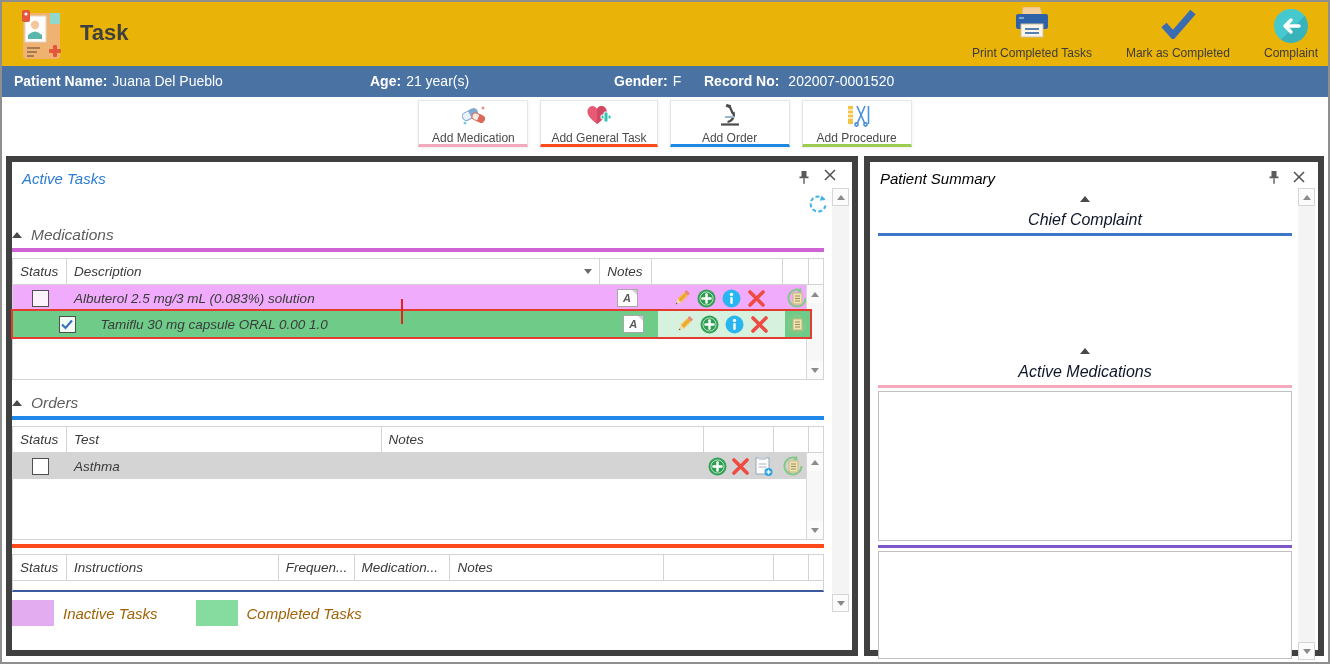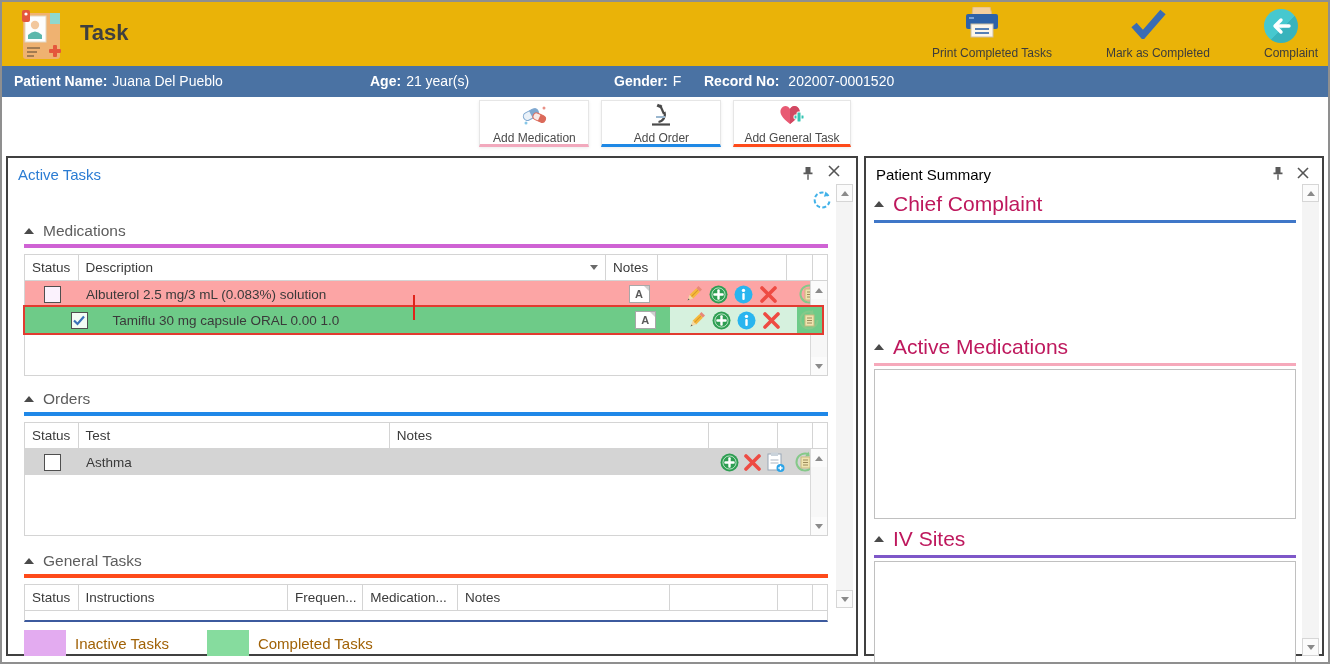--- a/index.html
+++ b/index.html
@@ -5,63 +5,63 @@
   * { box-sizing: border-box; margin: 0; padding: 0; }
   body { font-family: "Liberation Sans", sans-serif; background: #fff; }
   .window { position: relative; width: 1330px; height: 664px; border: 2px solid #8f8f8f; background: #fff; overflow: hidden; }
 
   
   .app-header { position: relative; height: 64px; background: #eab308; }
   .app-icon { position: absolute; left: 14px; top: 7px; }
   .app-title { position: absolute; left: 78px; top: 18px; font-size: 22px; font-weight: 600; color: #3f3f3f; }
   .header-actions { position: absolute; right: 10px; top: 5px; display: flex; align-items: flex-end; gap: 34px; }
   .header-btn { display: flex; flex-direction: column; align-items: center; gap: 3px; cursor: pointer; }
-  .header-btn .hlabel { font-size: 12px; color: #3c3c3c; white-space: nowrap; margin-left: 20px; }
+  .header-btn .hlabel { font-size: 12px; color: #3c3c3c; white-space: nowrap; }
   .prev-circle { width: 34px; height: 34px; border-radius: 50%; background: linear-gradient(135deg,#46c8cf 55%, #38b3bc 55%); display: flex; align-items: center; justify-content: center; }
 
   
   .patient-bar { position: relative; height: 31px; background: #4a72a3; color: #fff; font-size: 14px; line-height: 31px; }
   .patient-bar .pb-item { position: absolute; white-space: nowrap; }
   .patient-bar b { font-weight: 700; margin-right: 5px; }
 
   
   .toolbar { height: 55px; display: flex; justify-content: center; align-items: flex-start; padding-top: 3px; gap: 12px; background: #fff; }
   .add-btn { min-width: 110px; height: 47px; padding: 3px 10px 0 10px; background: #fff; border: 1px solid #e6e6e6; border-bottom: 3px solid #ccc; box-shadow: 0 1px 3px rgba(0,0,0,0.08); display: flex; flex-direction: column; align-items: center; justify-content: center; gap: 1px; font-size: 12px; color: #4a4a4a; cursor: pointer; }
   .add-btn .albl { white-space: nowrap; }
 
   
   .main { display: flex; gap: 6px; padding: 4px 4px 6px 4px; height: 510px; }
-  .panel { position: relative; background: #fff; border: 2px solid #404040; height: 500px; }
+  .panel { position: relative; background: #fff; border: 6px solid #404040; height: 500px; font-style: italic; }
   .left-panel { width: 852px; }
   .right-panel { flex: 1; }
   .panel-title { position: absolute; left: 10px; top: 8px; font-size: 15px; }
   .left-panel .panel-title { color: #2b7cd3; }
   .right-panel .panel-title { color: #000000; }
   .pin-btn { position: absolute; right: 42px; top: 8px; cursor: pointer; }
   .close-btn { position: absolute; right: 16px; top: 7px; cursor: pointer; }
   .refresh-btn { position: absolute; right: 24px; top: 32px; cursor: pointer; }
 
   
   .v-scrollbar { position: absolute; right: 3px; width: 17px; background: #f4f4f4; }
   .left-panel .v-scrollbar { top: 26px; height: 424px; }
   .right-panel .v-scrollbar { top: 26px; height: 472px; }
   .sb-btn { position: absolute; left: 0; width: 17px; height: 18px; background: #fbfbfb; border: 1px solid #d6d6d6; display: flex; align-items: center; justify-content: center; cursor: pointer; }
   .sb-btn.top { top: 0; } .sb-btn.bottom { bottom: 0; }
   .tri-up { width: 0; height: 0; border-left: 4px solid transparent; border-right: 4px solid transparent; border-bottom: 5px solid #8a8a8a; }
   .tri-down { width: 0; height: 0; border-left: 4px solid transparent; border-right: 4px solid transparent; border-top: 5px solid #8a8a8a; }
 
-  .left-content { margin: 0 28px 0 16px; }
+  .left-content { margin: 0 28px 0 0; }
   .right-content { margin: 0 26px 0 8px; }
   .spacer-top { height: 58px; }
 
   
   .sec-title { display: flex; align-items: center; gap: 9px; font-size: 15.5px; color: #5d5d5d; cursor: pointer; }
   .sec-title .col-tri { width: 0; height: 0; border-left: 5px solid transparent; border-right: 5px solid transparent; border-bottom: 6px solid #4a4a4a; }
   .sec-underline { height: 4px; margin-top: 4px; background: #999; }
-  .right-content .sec-title { font-size: 21px; color: #be185d; }
+  .right-content .sec-title { font-size: 16px; color: #0f172a; flex-direction: column; }
   .right-content .sec-underline { height: 3px; }
 
   
   .grid { position: relative; border: 1px solid #d4d4d4; margin-top: 6px; font-size: 13.5px; color: #3a3a3a; text-align: center; }
   .g-header { display: flex; height: 26px; border-bottom: 1px solid #d4d4d4; align-items: stretch; }
   .g-hcell { border-right: 1px solid #d4d4d4; padding: 0 7px; display: flex; align-items: center; white-space: nowrap; overflow: hidden; cursor: pointer; }
   .g-hcell.last { border-right: none; }
   .g-row { display: flex; height: 26px; align-items: center; position: relative; }
   .g-cell { display: flex; align-items: center; height: 100%; padding: 0 7px; overflow: hidden; white-space: nowrap; }
   .rows-area { position: relative; }
@@ -175,46 +175,66 @@
           <g transform="rotate(24 19 14)">
               <rect x="13" y="11" width="13" height="7" rx="3.5" fill="#f8e9e7" stroke="#db6a5a"></rect>
               <path d="M19.5 11 h3 a3.5 3.5 0 0 1 0 7 h-3 z" fill="#db6a5a"></path>
             </g>
           <circle cx="6" cy="20" r="1.5" fill="#86c7e8"></circle>
             <circle cx="24" cy="5" r="1.5" fill="#e89086"></circle>
         </svg>
       </span>
       <span class="albl">Add Medication</span>
     </div>
+    <div class="add-btn" style="border-bottom-color: rgb(254, 74, 26);">
+      <span>
+        <svg width="28" height="24" viewBox="0 0 28 24">
+          <path d="M12 21 C4 15 1 10 3 6 C5 2 10 2 12 6 C14 2 19 2 21 6 C23 10 20 15 12 21 z" fill="#e85a73"></path>
+          <path d="M12 6 C14 2 19 2 21 6 C23 10 20 15 12 21 z" fill="#d14862"></path>
+          <g fill="#35c4b2" stroke="#fff" stroke-width="1">
+              <rect x="16" y="12" width="10" height="4" rx="1"></rect>
+              <rect x="19" y="9" width="4" height="10" rx="1"></rect>
+            </g>
+        </svg>
+      </span>
+      <span class="albl">Add General Task</span>
+    </div>
     <div class="add-btn" style="min-width: 120px; border-bottom-color: rgb(30, 136, 229);">
       <span>
         <svg width="24" height="24" viewBox="0 0 24 24">
           <g stroke="#4a4a4a" stroke-width="2.2" fill="none">
             <line x1="11" y1="2" x2="15" y2="11"></line>
             <path d="M15.5 9 a7.5 7.5 0 0 1 -6 10"></path>
             <line x1="3" y1="21.5" x2="21" y2="21.5"></line>
           </g>
           <rect x="8" y="1.5" width="5" height="3" transform="rotate(24 10 3)" fill="#4a4a4a"></rect>
           <rect x="7" y="13" width="9" height="2" fill="#9bb7cf"></rect>
         </svg>
       </span>
       <span class="albl">Add Order</span>
     </div>
-    <div class="add-btn" style="border-bottom-color: rgb(254, 74, 26);">
+    <div class="add-btn" style="border-bottom-color: rgb(156, 204, 80);">
       <span>
-        <svg width="28" height="24" viewBox="0 0 28 24">
-          <path d="M12 21 C4 15 1 10 3 6 C5 2 10 2 12 6 C14 2 19 2 21 6 C23 10 20 15 12 21 z" fill="#e85a73"></path>
-          <path d="M12 6 C14 2 19 2 21 6 C23 10 20 15 12 21 z" fill="#d14862"></path>
-          <g fill="#35c4b2" stroke="#fff" stroke-width="1">
-              <rect x="16" y="12" width="10" height="4" rx="1"></rect>
-              <rect x="19" y="9" width="4" height="10" rx="1"></rect>
-            </g>
+        <svg width="26" height="24" viewBox="0 0 26 24">
+          <rect x="4" y="3" width="5" height="18" fill="#f5c445"></rect>
+          <g stroke="#fff" stroke-width="1.2">
+              <line x1="4" y1="7" x2="9" y2="7"></line>
+              <line x1="4" y1="11" x2="9" y2="11"></line>
+              <line x1="4" y1="15" x2="9" y2="15"></line>
+            </g>
+          <g stroke="#4a90d9" stroke-width="1.6" fill="none">
+            <line x1="13" y1="3" x2="21" y2="21"></line>
+              <line x1="21" y1="3" x2="13" y2="21"></line>
+            <circle cx="12.5" cy="21.5" r="1.6"></circle>
+              <circle cx="21.5" cy="21.5" r="1.6"></circle>
+            <line x1="24.5" y1="3" x2="24.5" y2="21"></line>
+          </g>
         </svg>
       </span>
-      <span class="albl">Add General Task</span>
+      <span class="albl">Add Procedure</span>
     </div>
   </div>
 
   <div class="main">
 
     <div class="panel left-panel">
       <span class="panel-title">Active Tasks</span>
       <span class="pin-btn icon-btn">
         <svg width="12" height="15" viewBox="0 0 12 15">
             <path d="M3.5 1 h5 v5.5 h2 v1.8 h-9 V6.5 h2 z" fill="#5a5a5a"></path>
@@ -261,21 +281,21 @@
                 <span>Description</span>
                 <span class="sort-tri"></span>
               </div>
             <div class="g-hcell" style="width:52px">Notes</div>
             <div class="g-hcell" style="width:131px"></div>
             <div class="g-hcell" style="width:26px"></div>
             <div class="g-hcell last" style="flex:1"></div>
           </div>
           <div class="rows-area" style="height:94px">
 
-            <div class="g-row" style="width: 797px; background-color: #fca5a5;">
+            <div class="g-row" style="width: 797px; background-color: #f0abfc;">
               <div class="g-cell" style="width:54px;justify-content:center">
                   <span class="cbx" style="background:#fbf2fd"></span>
                 </div>
               <div class="g-cell" style="width:534px">Albuterol 2.5 mg/3 mL (0.083%) solution</div>
               <div class="g-cell" style="width:52px;justify-content:center">
                   <span class="a-icon">
                     <span>A</span>
                   </span>
                 </div>
               <div class="g-cell action-cell" style="width:131px">
@@ -481,24 +501,20 @@
           <div class="grid-sb">
             <div class="sb-btn top" style="width:16px;border:none;background:#fbfbfb">
                 <span class="tri-up"></span>
               </div>
             <div class="sb-btn bottom" style="width:16px;border:none;background:#fbfbfb">
                 <span class="tri-down"></span>
               </div>
           </div>
         </div>
 
-        <div class="sec-title" style="margin-top:16px">
-          <span class="col-tri"></span>
-          <span>General Tasks</span>
-        </div>
         <div class="sec-underline" style="background-color: rgb(254, 74, 26);"></div>
 
         <div class="grid" style="height:38px;border-bottom:2px solid #3c5a9e">
           <div class="g-header">
             <div class="g-hcell" style="width:54px">Status</div>
             <div class="g-hcell" style="width:212px">Instructions</div>
             <div class="g-hcell" style="width:76px">Frequen...</div>
             <div class="g-hcell" style="width:96px">Medication...</div>
             <div class="g-hcell" style="width:214px">Notes</div>
             <div class="g-hcell" style="width:110px"></div>
@@ -551,22 +567,18 @@
         <div class="sec-underline" style="background-color: rgb(63, 119, 200);"></div>
         <div class="empty-region"></div>
 
         <div class="sec-title">
           <span class="col-tri"></span>
           <span>Active Medications</span>
         </div>
         <div class="sec-underline" style="background-color: rgb(246, 169, 187);"></div>
         <div class="empty-box" style="height:150px"></div>
 
-        <div class="sec-title" style="margin-top:8px">
-          <span class="col-tri"></span>
-          <span>IV Sites</span>
-        </div>
         <div class="sec-underline" style="background-color: rgb(126, 87, 200);"></div>
         <div class="empty-box" style="height:108px"></div>
       </div>
     </div>
   </div>
 </div>
 
 </body></html>

